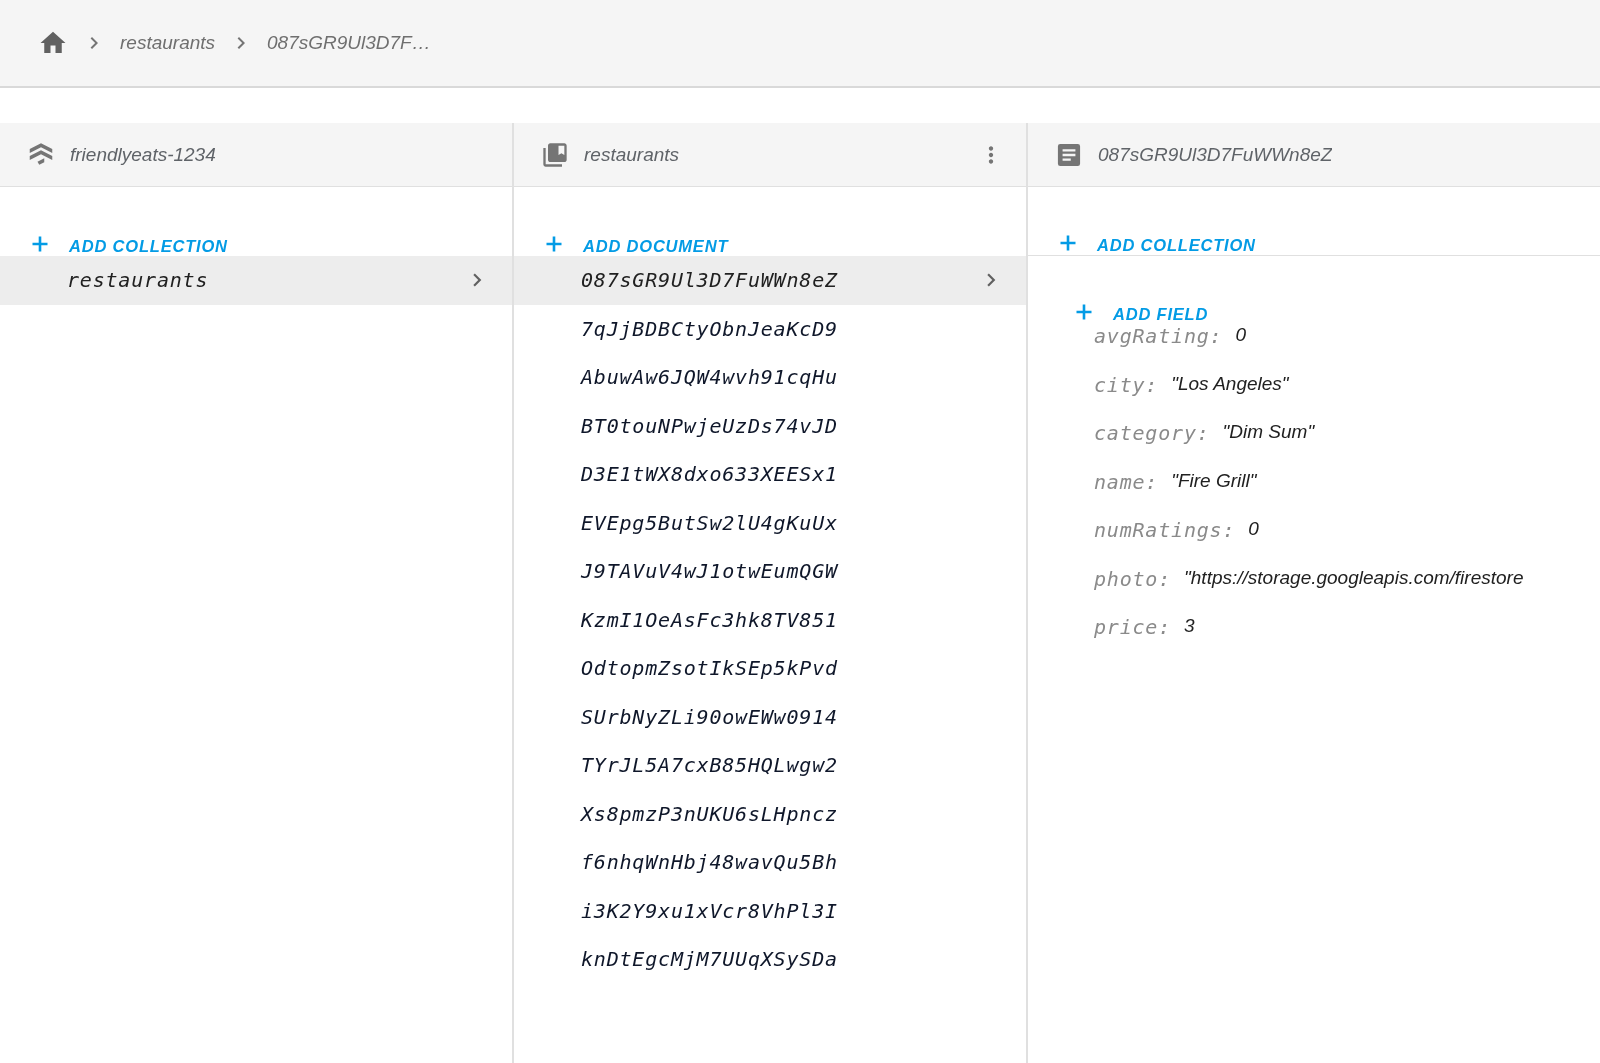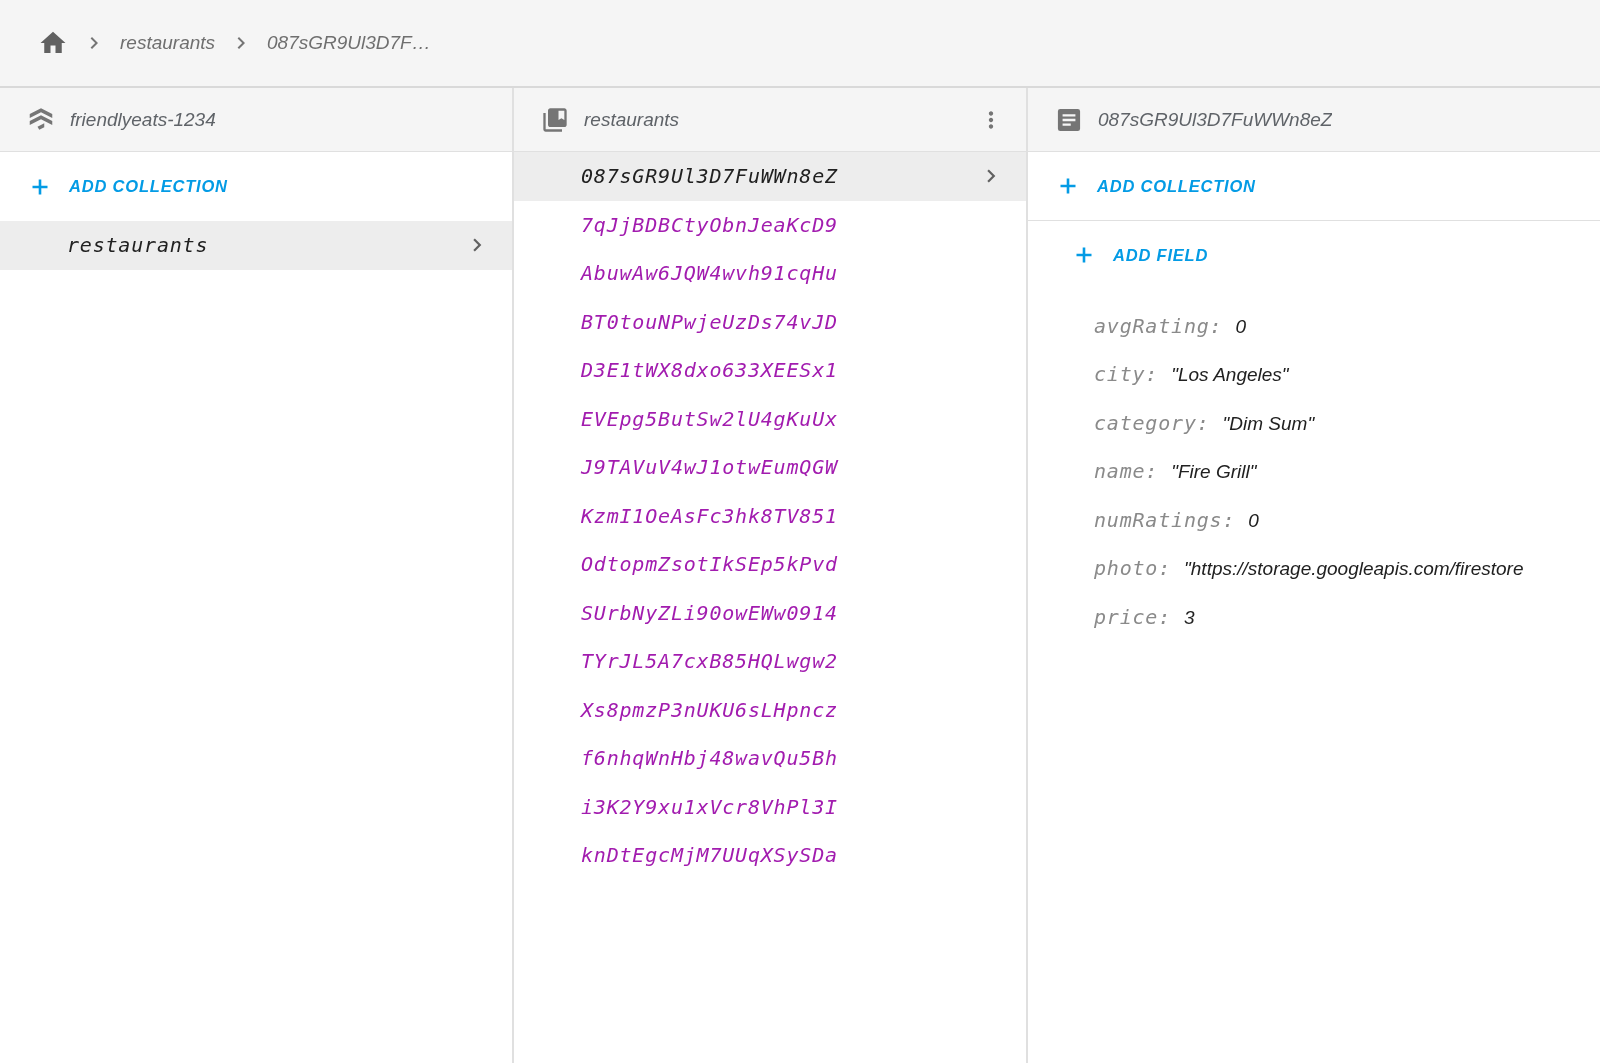--- a/index.html
+++ b/index.html
@@ -12,57 +12,57 @@
             border-bottom:2px solid #d9d9d9;
             display:flex; align-items:center; padding-left:38px; }
   .crumb-home { width:30px; height:30px; display:flex; align-items:center; cursor:pointer; }
   .crumb-home svg { fill:#616161; }
   .crumb-sep { width:24px; height:24px; margin:0 14px; display:flex; align-items:center; }
   .crumb-sep svg { fill:#757575; }
   .crumb { font-size:19px; color:#6f6f6f; cursor:pointer; }
   .crumb.current { cursor:default; }
 
   
-  .panels { flex:1; display:flex; min-height:0; }
+  .panels { flex:1; display:flex; min-height:0;margin-top:35px; }
   .panel { position:relative; overflow:hidden; background:#fff; }
   .panel-left  { width:514px; flex:0 0 514px; border-right:2px solid #e0e0e0; }
   .panel-mid   { width:514px; flex:0 0 514px; border-right:2px solid #e0e0e0; }
   .panel-right { flex:1; }
 
   .panel-header { height:64px; background:#f5f5f5; border-bottom:1px solid #e0e0e0;
                   display:flex; align-items:center; padding:0 20px 0 26px; position:relative; }
   .panel-header .ph-icon { width:30px; height:30px; margin-right:14px; flex:0 0 30px;
                            display:flex; align-items:center; justify-content:center; }
   .panel-header .ph-icon svg { fill:#757575; }
   .panel-title { font-size:19px; color:#5f6368; white-space:nowrap; overflow:hidden; }
   .kebab { position:absolute; right:18px; top:50%; transform:translateY(-50%);
            width:34px; height:34px; display:flex; align-items:center; justify-content:center;
            cursor:pointer; border-radius:50%; }
   .kebab svg { fill:#757575; }
 
-  .add-row { height:69px; display:flex; align-items:center; padding-left:28px;
+  .add-row { height:69px; display:flex; align-items:flex-end; padding-left:28px;
              cursor:pointer; }
   .add-row.bordered { border-bottom:1px solid #e0e0e0; }
   .add-row.short { height:68px;padding-left:44px; }
   .plus { width:24px; height:24px; margin-right:17px; flex:0 0 24px; }
   .plus svg { stroke:#039be5; }
   .add-label { font-size:16.5px; font-weight:700; letter-spacing:.8px; color:#039be5; }
 
   .list-row { height:48.5px; display:flex; align-items:center; position:relative;
               padding-left:67px; cursor:pointer; }
   .list-row .row-label { font-family:"DejaVu Sans Mono", monospace; font-size:20px;
-                         letter-spacing:.8px; color:#a21caf; white-space:nowrap; }
+                         letter-spacing:.8px; color:#0f172a; white-space:nowrap; }
   .list-row.selected { background:#ededed; }
   .list-row.selected .row-label { color:#212121; }
   .row-chevron { position:absolute; right:22px; top:50%; transform:translateY(-50%);
                  width:26px; height:26px; }
   .row-chevron svg { fill:#616161; }
 
   .fields { padding:0; }
-  .field-row { height:48.5px; display:flex; align-items:flex-end; padding-left:66px;
+  .field-row { height:48.5px; display:flex; align-items:flex-start; padding-left:66px;
                white-space:nowrap; overflow:hidden; cursor:pointer; }
   .field-key { font-family:"DejaVu Sans Mono", monospace; font-size:20px;
                letter-spacing:.8px; color:#8a8a8a; flex:0 0 auto; }
   .field-value { font-size:19px; color:#212121; margin-left:13px; flex:0 0 auto; }
 </style>
 </head>
 <body>
 
 <div class="app">
 
@@ -124,20 +124,28 @@
               <path d="M4 6H2v14c0 1.1.9 2 2 2h14v-2H4V6zm16-4H8c-1.1 0-2 .9-2 2v12c0 1.1.9 2 2 2h12c1.1 0 2-.9 2-2V4c0-1.1-.9-2-2-2zm0 10l-2.5-1.5L15 12V4h5v8z"></path>
             </svg>
         </span>
         <span class="panel-title">restaurants</span>
         <span class="kebab">
           <svg viewBox="0 0 24 24" width="26" height="26">
               <path d="M12 8c1.1 0 2-.9 2-2s-.9-2-2-2-2 .9-2 2 .9 2 2 2zm0 2c-1.1 0-2 .9-2 2s.9 2 2 2 2-.9 2-2-.9-2-2-2zm0 6c-1.1 0-2 .9-2 2s.9 2 2 2 2-.9 2-2-.9-2-2-2z"></path>
             </svg>
         </span>
       </div>
+      <div class="add-row">
+        <span class="plus">
+          <svg viewBox="0 0 24 24" width="24" height="24" fill="none" stroke-width="2.6">
+              <path d="M12 4.5v15M4.5 12h15"></path>
+            </svg>
+        </span>
+        <span class="add-label">ADD DOCUMENT</span>
+      </div>
       <div id="document-list">
           <div class="list-row selected">
             <span class="row-label">087sGR9Ul3D7FuWWn8eZ</span>
             <span class="row-chevron"><svg viewBox="0 0 24 24" width="26" height="26">
                 <path d="M10 6L8.59 7.41 13.17 12l-4.58 4.59L10 18l6-6z"></path>
               </svg></span>
           </div>
           <div class="list-row">
             <span class="row-label">7qJjBDBCtyObnJeaKcD9</span>
           </div>

